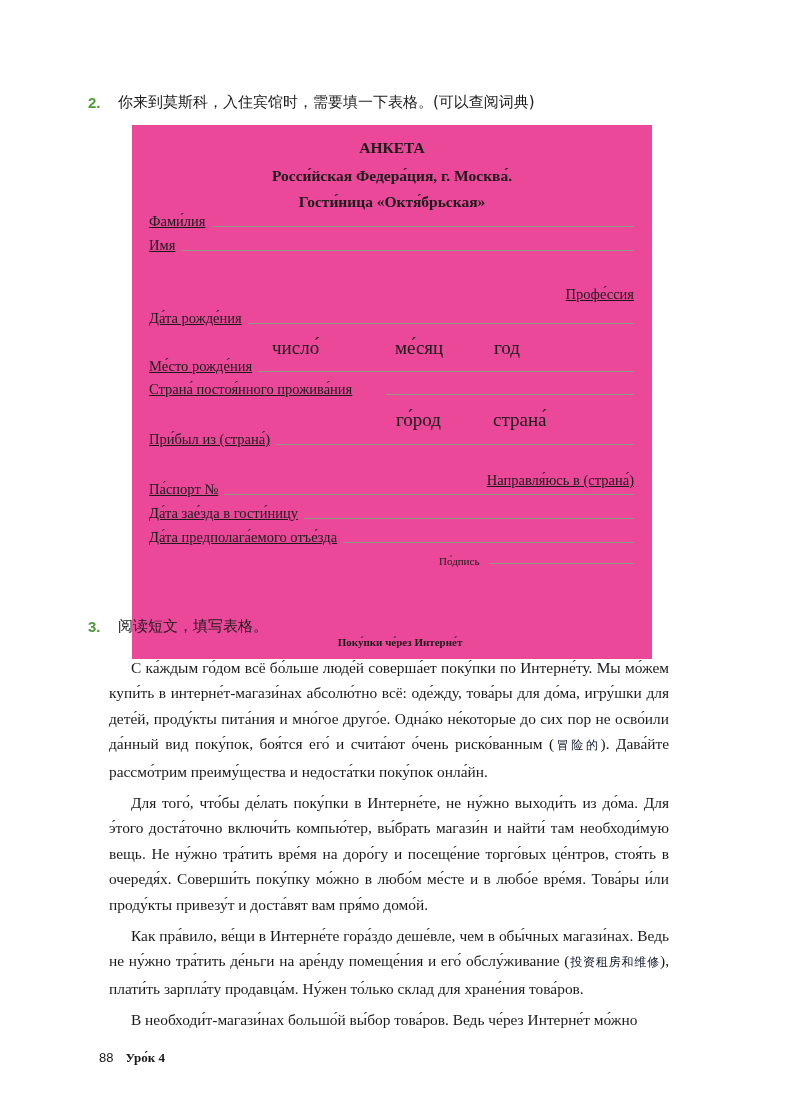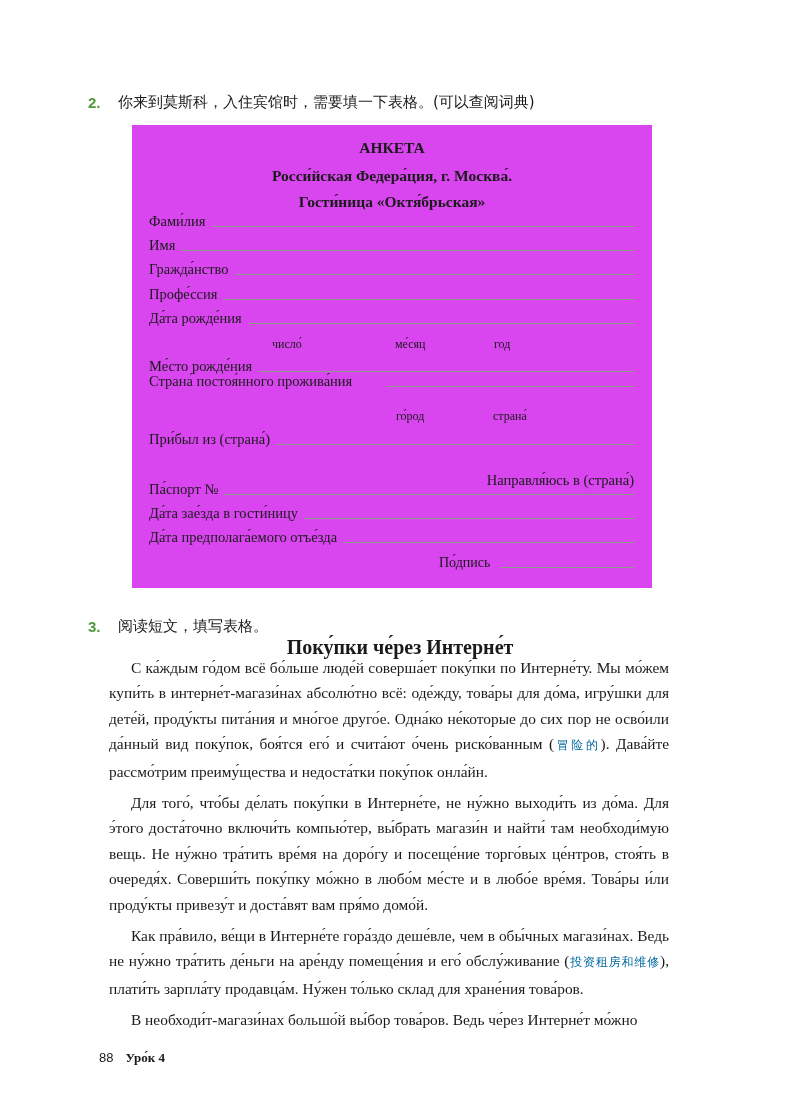--- a/index.html
+++ b/index.html
@@ -1,30 +1,30 @@
 <!DOCTYPE html>
 <html><head>
 <meta charset="utf-8">
 <style>
   html, body { margin: 0; padding: 0; background: #ffffff; }
   body { width: 800px; height: 1118px; position: relative; font-family: "Liberation Serif", serif; color: #1a1a1a; overflow: hidden; }
   .task-header { position: absolute; left: 88px; font-family: "DejaVu Sans", sans-serif; font-size: 15px; display: flex; align-items: center; }
   .task-num { color: #4e9a3a; font-weight: bold; font-family: "Liberation Sans", sans-serif; width: 30px; }
-  .form-box { position: absolute; left: 132px; top: 125px; width: 520px; height: 463px; background: #d946ef; }
+  .form-box { position: absolute; left: 132px; top: 125px; width: 520px; height: 534px; background: #ec4899; }
   .form-title { position: absolute; left: 0; width: 520px; text-align: center; font-weight: bold; font-size: 15.5px; }
   .form-row { position: absolute; left: 17px; width: 485px; display: flex; align-items: flex-end; font-size: 14.5px; }
-  .form-row .lbl { white-space: nowrap; }
+  .form-row .lbl { white-space: nowrap; text-decoration: underline; }
   .form-row .line { flex: 1; border-bottom: 1px solid #8a9a86; margin-left: 6px; height: 1px; margin-bottom: 3px; }
-  .sub-lbl { position: absolute; font-size: 12px; }
-  .sign-row { position: absolute; left: 307px; width: 195px; display: flex; align-items: flex-end; font-size: 14px; }
+  .sub-lbl { position: absolute; font-size: 19px; }
+  .sign-row { position: absolute; left: 307px; width: 195px; display: flex; align-items: flex-end; font-size: 11px; }
   .sign-row .line { flex: 1; border-bottom: 1px solid #8a9a86; margin-left: 10px; margin-bottom: 3px; }
-  .reading-title { position: absolute; left: 0; width: 800px; text-align: center; font-weight: bold; font-size: 20px; top: 636px; }
+  .reading-title { position: absolute; left: 0; width: 800px; text-align: center; font-weight: bold; font-size: 11px; top: 636px; }
   .text-block { position: absolute; left: 109px; width: 560px; font-size: 15.4px; line-height: 25.4px; text-align: justify; }
   .text-block p { margin: 0; text-indent: 22px; }
-  .text-block .cn { font-family: "DejaVu Sans", sans-serif; font-size: 12px; color: #0369a1; }
+  .text-block .cn { font-family: "DejaVu Sans", sans-serif; font-size: 12px; color: #0f172a; }
   .footer { position: absolute; left: 88px; top: 1050px; font-size: 13px; display: flex; gap: 12px; align-items: baseline; margin-left: 11px; }
   .footer .page-num { font-family: "Liberation Sans", sans-serif; }
   .footer .lesson { font-weight: bold; }
 </style>
 </head>
 <body>
 
 <div class="task-header" style="top:93px;">
   <span class="task-num">2.</span>
   <span>你来到莫斯科，入住宾馆时，需要填一下表格。(可以查阅词典)</span>
@@ -36,42 +36,38 @@
   <div class="form-title" style="top:68px;">Гости́ница «Октя́брьская»</div>
 
   <div class="form-row" style="top:88px;">
       <span class="lbl">Фами́лия</span>
       <span class="line"></span>
     </div>
   <div class="form-row" style="top:112px;">
       <span class="lbl">Имя</span>
       <span class="line"></span>
     </div>
-  <div class="form-row" style="top:136px;">
-      <span class="lbl">Гражда́нство</span>
-      <span class="line"></span>
-    </div>
-  <div class="form-row" style="top:161px;">
+  <div class="form-row" style="top:161px;flex-direction:column;">
       <span class="lbl">Профе́ссия</span>
       <span class="line"></span>
     </div>
   <div class="form-row" style="top:185px;">
       <span class="lbl">Да́та рожде́ния</span>
       <span class="line"></span>
     </div>
 
   <span class="sub-lbl" style="left:140px; top:212px;">число́</span>
   <span class="sub-lbl" style="left:263px; top:212px;">ме́сяц</span>
   <span class="sub-lbl" style="left:362px; top:212px;">год</span>
 
   <div class="form-row" style="top:233px;">
       <span class="lbl">Ме́сто рожде́ния</span>
       <span class="line"></span>
     </div>
-  <div class="form-row" style="top:248px;gap:28px;">
+  <div class="form-row" style="top:256px;gap:28px;">
       <span class="lbl">Страна́ постоя́нного прожива́ния</span>
       <span class="line"></span>
     </div>
 
   <span class="sub-lbl" style="left:264px; top:284px;">го́род</span>
   <span class="sub-lbl" style="left:361px; top:284px;">страна́</span>
 
   <div class="form-row" style="top:306px;">
       <span class="lbl">При́был из (страна́)</span>
       <span class="line"></span>

